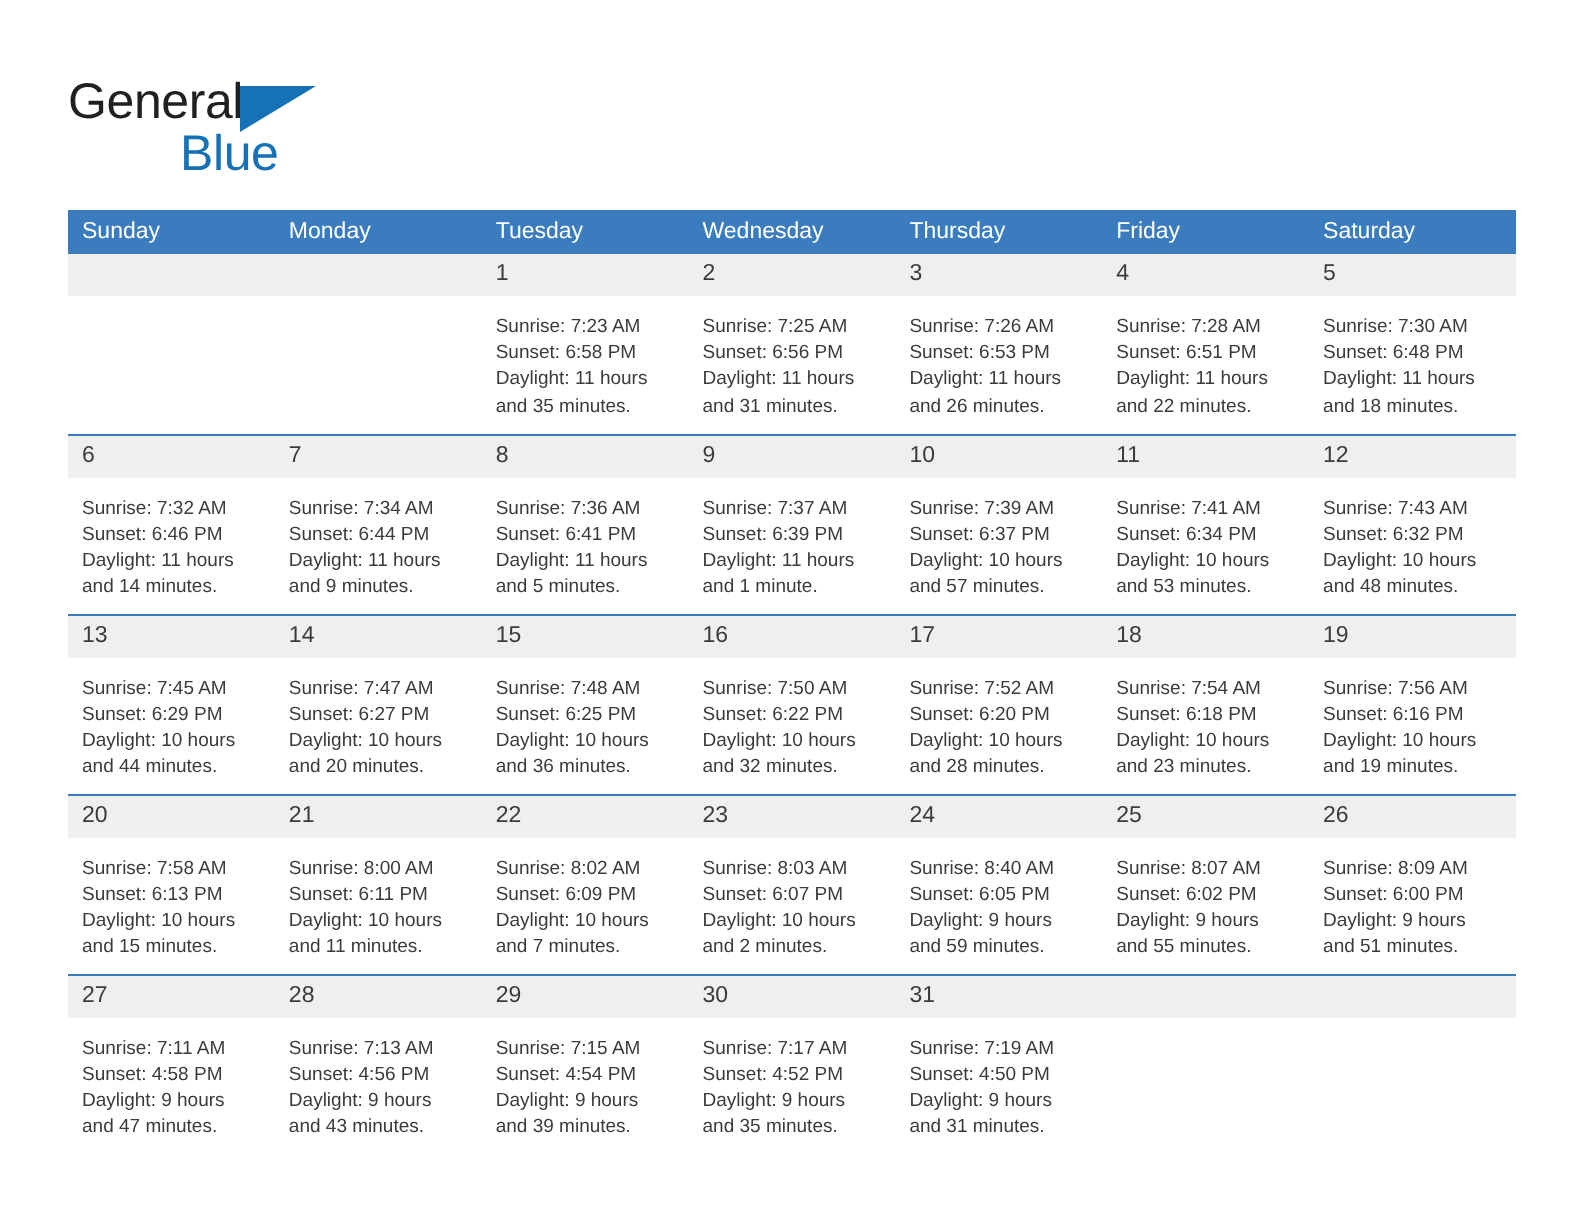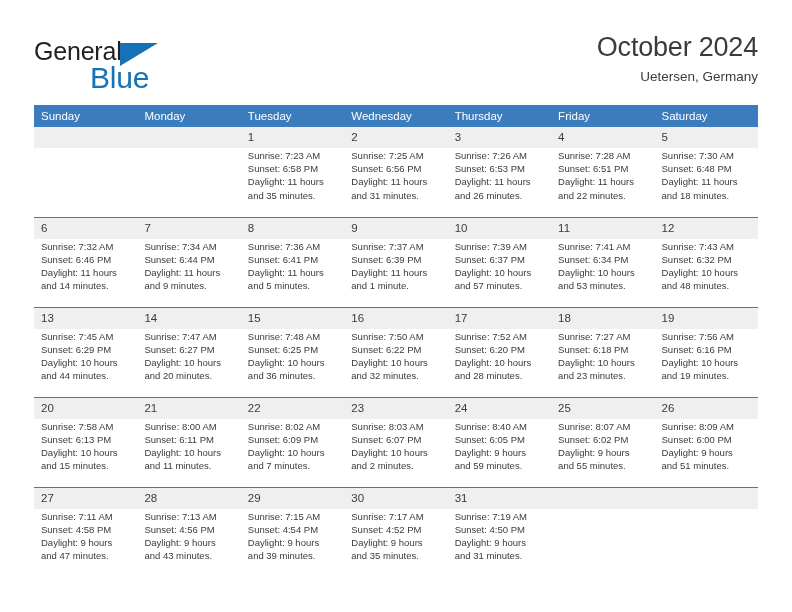--- a/index.html
+++ b/index.html
@@ -49,21 +49,21 @@
     top: 5px;
     width: 0;
     height: 0;
     border-left: 38px solid #1572b6;
     border-bottom: 23px solid transparent;
   }
   .brand-line2 {
     position: absolute;
     left: 56px;
     top: 26px;
-    font-size: 30px;
+    font-size: 25px;
     line-height: 27px;
     color: #1572b6;
     letter-spacing: -0.2px;
   }
 
   .title-block {
     position: absolute;
     right: 0;
     top: 0;
     text-align: right;
@@ -123,21 +123,21 @@
     color: #3b3b3b;
     line-height: 14px;
     padding: 3px 0 4px 7px;
     height: 21px;
   }
   .daynum.empty {
     color: transparent;
   }
 
   .daybody {
-    padding: 1px 6px 0 7px;
+    padding: 9px 6px 0 7px;
   }
   .daybody div {
     font-size: 9.5px;
     line-height: 13.2px;
     color: #3b3b3b;
     white-space: nowrap;
   }
 </style>
 </head>
 <body>
@@ -145,24 +145,20 @@
 <div class="page">
 
   <div class="page-header">
 
     <div class="brand">
       <span class="brand-line1">General</span>
       <span class="brand-triangle"></span>
       <span class="brand-line2">Blue</span>
     </div>
 
-    <div class="title-block">
-      <div class="cal-title">October 2024</div>
-      <div class="cal-subtitle">Uetersen, Germany</div>
-    </div>
 
   </div>
 
   <table class="calendar">
     <thead>
       <tr id="weekday-row">
           <th>Sunday</th>
           <th>Monday</th>
           <th>Tuesday</th>
           <th>Wednesday</th>
@@ -332,21 +328,21 @@
             <div class="daybody">
               <div>Sunrise: 7:52 AM</div>
               <div>Sunset: 6:20 PM</div>
               <div>Daylight: 10 hours</div>
               <div>and 28 minutes.</div>
             </div>
           </td>
           <td>
             <div class="daynum">18</div>
             <div class="daybody">
-              <div>Sunrise: 7:27 AM</div>
+              <div>Sunrise: 7:54 AM</div>
               <div>Sunset: 6:18 PM</div>
               <div>Daylight: 10 hours</div>
               <div>and 23 minutes.</div>
             </div>
           </td>
           <td>
             <div class="daynum">19</div>
             <div class="daybody">
               <div>Sunrise: 7:56 AM</div>
               <div>Sunset: 6:16 PM</div>

